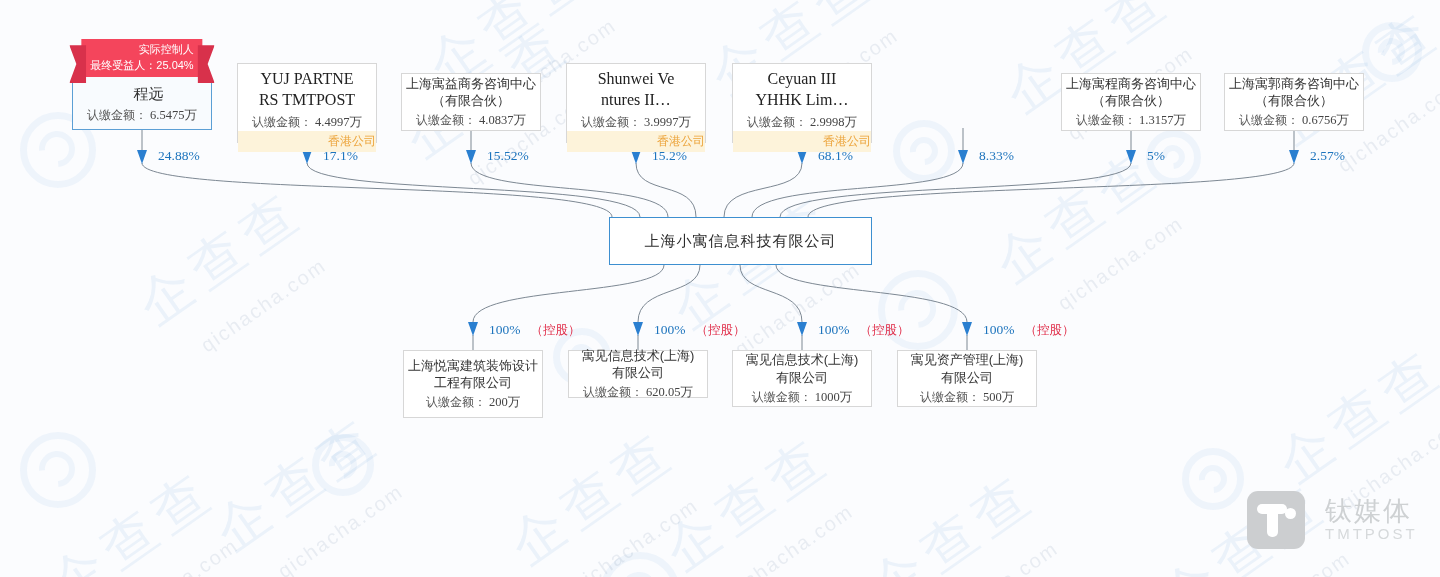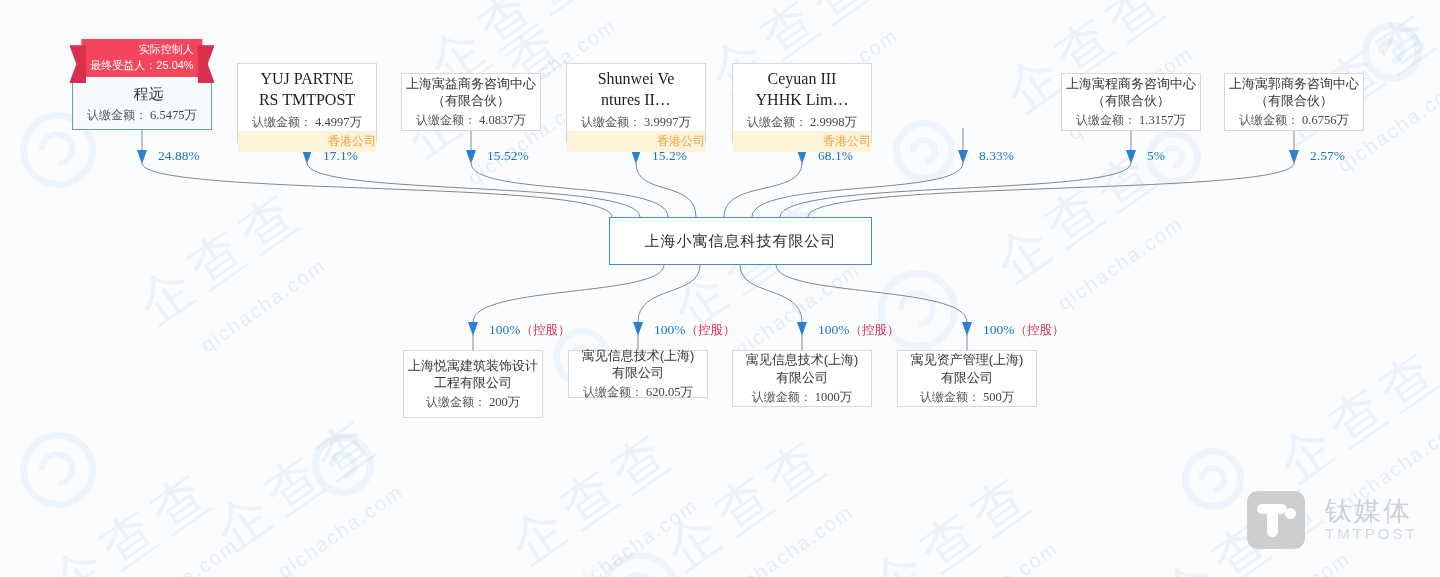--- a/index.html
+++ b/index.html
@@ -43,21 +43,21 @@
   .ribbon::before { left:-12px; clip-path:polygon(0 0,100% 0,100% 100%,0 100%,7px 50%); }
   .ribbon::after  { right:-12px; clip-path:polygon(0 0,100% 0,calc(100% - 7px) 50%,100% 100%,0 100%); }
   .ribbon.red { background:#f4455c; }
   .ribbon.red::before,.ribbon.red::after { background:#d8314b; z-index:-1; }
   .ribbon.orange { background:#f29d20; }
   .ribbon.orange::before,.ribbon.orange::after { background:#f6ad42; z-index:-1; }
 
   
   .pct { position:absolute; z-index:3; white-space:nowrap; }
   .pct .v { font-family:"Liberation Serif","DejaVu Serif",serif; font-size:13.5px; color:#1d74bd; }
-  .pct .note { font-size:12.5px; color:#e02d49; }
+  .pct .note { font-size:12.5px; color:#e02d49; margin-left:10px; }
 
   
   .tmt { position:absolute; left:1247px; top:491px; display:flex; align-items:center; gap:20px; z-index:2; }
   .tmt-tile { width:58px; height:58px; background:#ccced0; border-radius:11px; position:relative; flex:0 0 auto; }
   .tmt-bar  { position:absolute; left:10px; top:13px; width:30px; height:10px; border-radius:5px; background:#fff; }
   .tmt-stem { position:absolute; left:20px; top:13px; width:11px; height:33px; border-radius:5px; background:#fff; }
   .tmt-dot  { position:absolute; left:38px; top:17px; width:11px; height:11px; border-radius:50%; background:#fff; }
   .tmt-cn { font-size:27px; color:#ced1d3; letter-spacing:2px; line-height:1.05; }
   .tmt-en { font-size:15px; color:#d6d9db; letter-spacing:3px; line-height:1.2; }
 </style>

